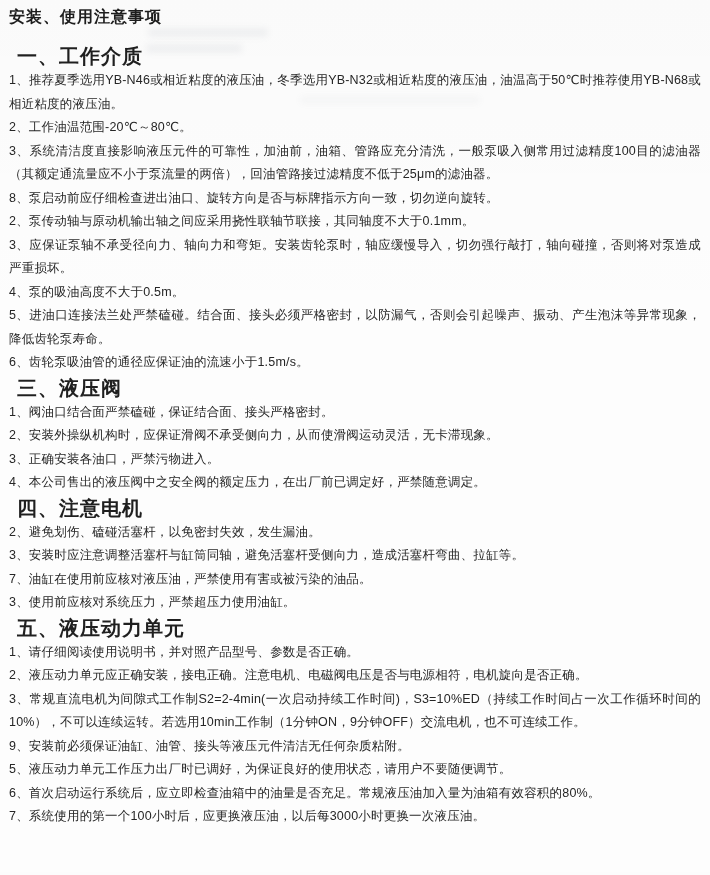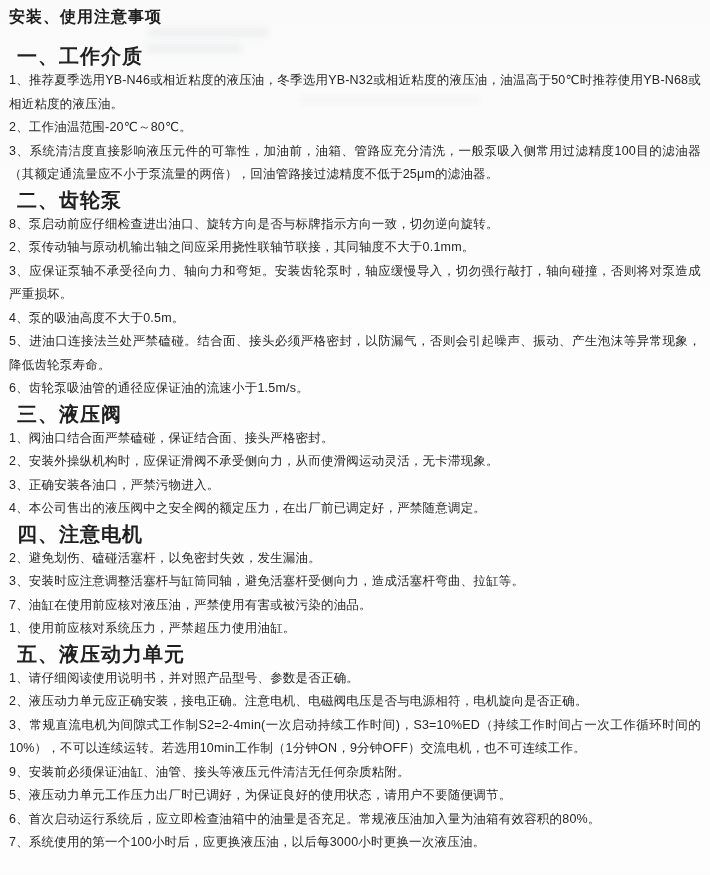--- a/index.html
+++ b/index.html
@@ -71,21 +71,20 @@
   <h1 class="doc-title">安装、使用注意事项</h1>
 
   <section>
     <h2 class="sec-heading">一、工作介质</h2>
     <p class="item">1、推荐夏季选用YB-N46或相近粘度的液压油，冬季选用YB-N32或相近粘度的液压油，油温高于50℃时推荐使用YB-N68或相近粘度的液压油。</p>
     <p class="item">2、工作油温范围-20℃～80℃。</p>
     <p class="item">3、系统清洁度直接影响液压元件的可靠性，加油前，油箱、管路应充分清洗，一般泵吸入侧常用过滤精度100目的滤油器（其额定通流量应不小于泵流量的两倍），回油管路接过滤精度不低于25μm的滤油器。</p>
   </section>
 
   <section>
-    <h2 class="sec-heading">二、齿轮泵</h2>
     <p class="item">8、泵启动前应仔细检查进出油口、旋转方向是否与标牌指示方向一致，切勿逆向旋转。</p>
     <p class="item">2、泵传动轴与原动机输出轴之间应采用挠性联轴节联接，其同轴度不大于0.1mm。</p>
     <p class="item">3、应保证泵轴不承受径向力、轴向力和弯矩。安装齿轮泵时，轴应缓慢导入，切勿强行敲打，轴向碰撞，否则将对泵造成严重损坏。</p>
     <p class="item">4、泵的吸油高度不大于0.5m。</p>
     <p class="item">5、进油口连接法兰处严禁磕碰。结合面、接头必须严格密封，以防漏气，否则会引起噪声、振动、产生泡沫等异常现象，降低齿轮泵寿命。</p>
     <p class="item">6、齿轮泵吸油管的通径应保证油的流速小于1.5m/s。</p>
   </section>
 
   <section>
     <h2 class="sec-heading">三、液压阀</h2>
@@ -93,21 +92,21 @@
     <p class="item">2、安装外操纵机构时，应保证滑阀不承受侧向力，从而使滑阀运动灵活，无卡滞现象。</p>
     <p class="item">3、正确安装各油口，严禁污物进入。</p>
     <p class="item">4、本公司售出的液压阀中之安全阀的额定压力，在出厂前已调定好，严禁随意调定。</p>
   </section>
 
   <section>
     <h2 class="sec-heading">四、注意电机</h2>
     <p class="item">2、避免划伤、磕碰活塞杆，以免密封失效，发生漏油。</p>
     <p class="item">3、安装时应注意调整活塞杆与缸筒同轴，避免活塞杆受侧向力，造成活塞杆弯曲、拉缸等。</p>
     <p class="item">7、油缸在使用前应核对液压油，严禁使用有害或被污染的油品。</p>
-    <p class="item">1、使用前应核对系统压力，严禁超压力使用油缸。</p>
+    <p class="item">3、使用前应核对系统压力，严禁超压力使用油缸。</p>
   </section>
 
   <section>
     <h2 class="sec-heading">五、液压动力单元</h2>
     <p class="item">1、请仔细阅读使用说明书，并对照产品型号、参数是否正确。</p>
     <p class="item">2、液压动力单元应正确安装，接电正确。注意电机、电磁阀电压是否与电源相符，电机旋向是否正确。</p>
     <p class="item">3、常规直流电机为间隙式工作制S2=2-4min(一次启动持续工作时间)，S3=10%ED（持续工作时间占一次工作循环时间的10%），不可以连续运转。若选用10min工作制（1分钟ON，9分钟OFF）交流电机，也不可连续工作。</p>
     <p class="item">9、安装前必须保证油缸、油管、接头等液压元件清洁无任何杂质粘附。</p>
     <p class="item">5、液压动力单元工作压力出厂时已调好，为保证良好的使用状态，请用户不要随便调节。</p>
     <p class="item">6、首次启动运行系统后，应立即检查油箱中的油量是否充足。常规液压油加入量为油箱有效容积的80%。</p>

